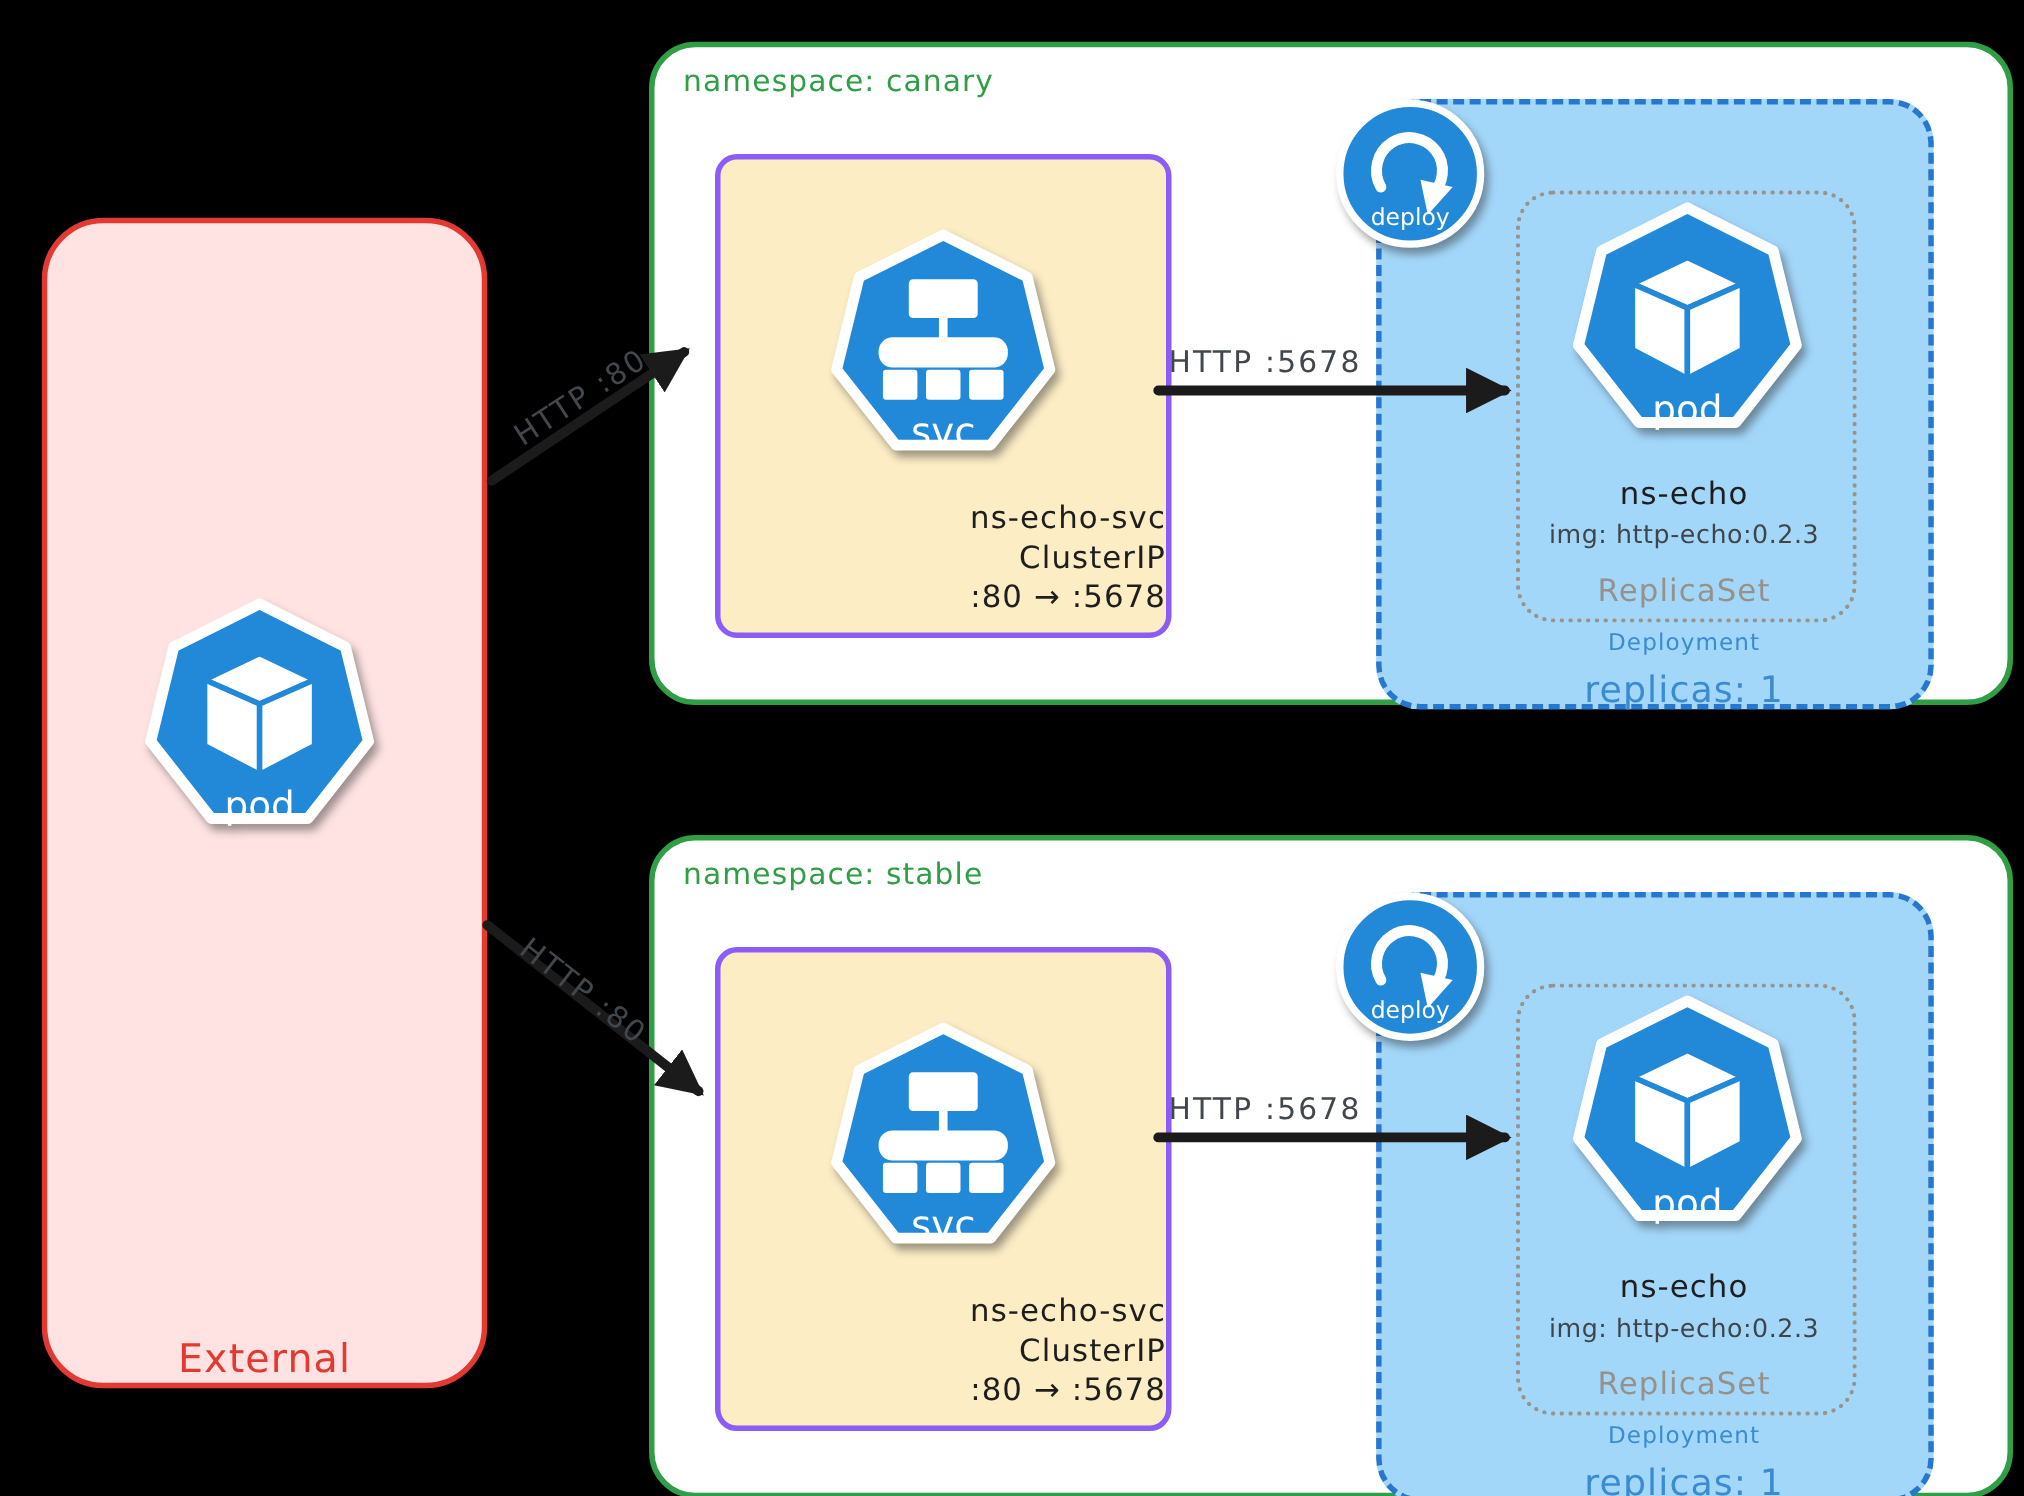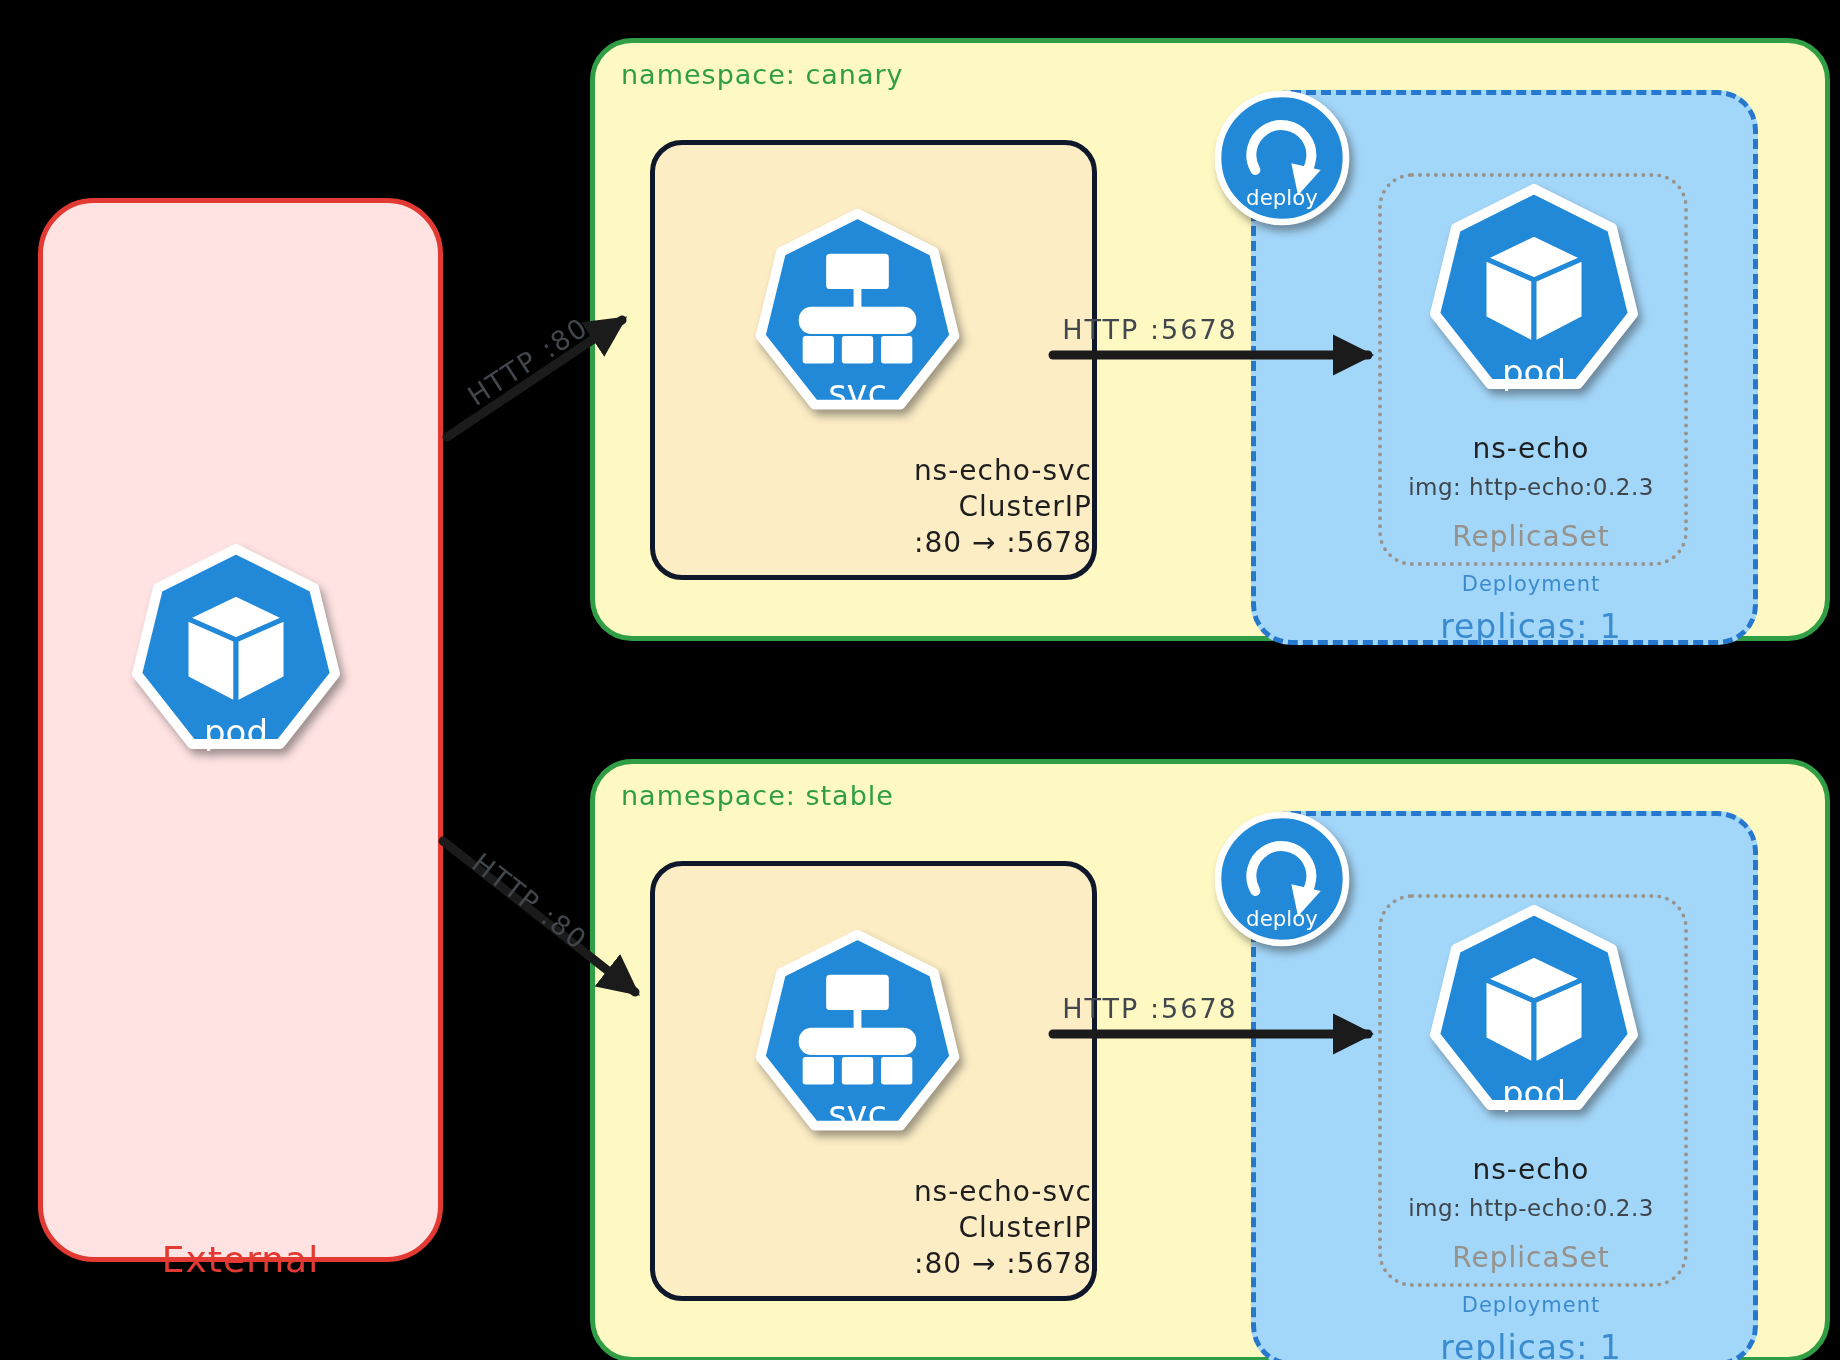--- a/index.html
+++ b/index.html
@@ -5,32 +5,32 @@
   html,body{margin:0;padding:0;background:#000;}
   .canvas{position:relative;width:1840px;height:1360px;background:#000;overflow:hidden;
           font-family:"DejaVu Sans", sans-serif;}
   .box{position:absolute;box-sizing:border-box;}
 
   
   .external-box{left:38px;top:198px;width:405px;height:1064px;background:#ffe3e3;
     border:5px solid #e23a32;border-radius:56px;}
   .ext-title{position:absolute;left:0;top:596px;width:100%;text-align:center;
     font-size:29px;line-height:37px;color:#1e1e1e;letter-spacing:.5px;}
-  .ext-caption{position:absolute;left:0;top:1036px;width:100%;text-align:center;
+  .ext-caption{position:absolute;left:0;top:1012px;width:100%;text-align:center;
     font-size:36px;color:#e23a32;letter-spacing:1px;}
 
   
-  .ns-box{left:590px;width:1240px;height:603px;background:#fef9c3;
+  .ns-box{left:590px;width:1240px;height:603px;background:#ffffff;
     border:5px solid #2f9e44;border-radius:42px;}
   .ns-canary{top:38px;} .ns-stable{top:759px;}
   .ns-label{position:absolute;left:26px;top:16px;font-size:27px;color:#2f9e44;letter-spacing:1px;}
 
   
   .svc-box{position:absolute;left:55px;top:97px;width:405px;height:430px;background:#fcedc5;
-    border:5px solid #0f172a;border-radius:32px;padding-left:32px;}
+    border:5px solid #8b5cf6;border-radius:20px;}
   .svc-text{position:absolute;left:0;top:308px;width:100%;text-align:right;
     font-size:28px;line-height:36px;color:#1e1e1e;letter-spacing:1px;}
 
   
   .blue-box{position:absolute;left:656px;top:47px;width:497px;height:545px;background:#a3d7fa;
     border:5px dashed #2678cf;border-radius:40px;}
   .dotted-box{position:absolute;left:122px;top:78px;width:302px;height:385px;
     border:4px dotted #98938c;border-radius:34px;}
   .pod-text{position:absolute;left:100px;width:350px;text-align:center;color:#1e1e1e;}
   .t-name{top:337px;font-size:28px;letter-spacing:1px;}

